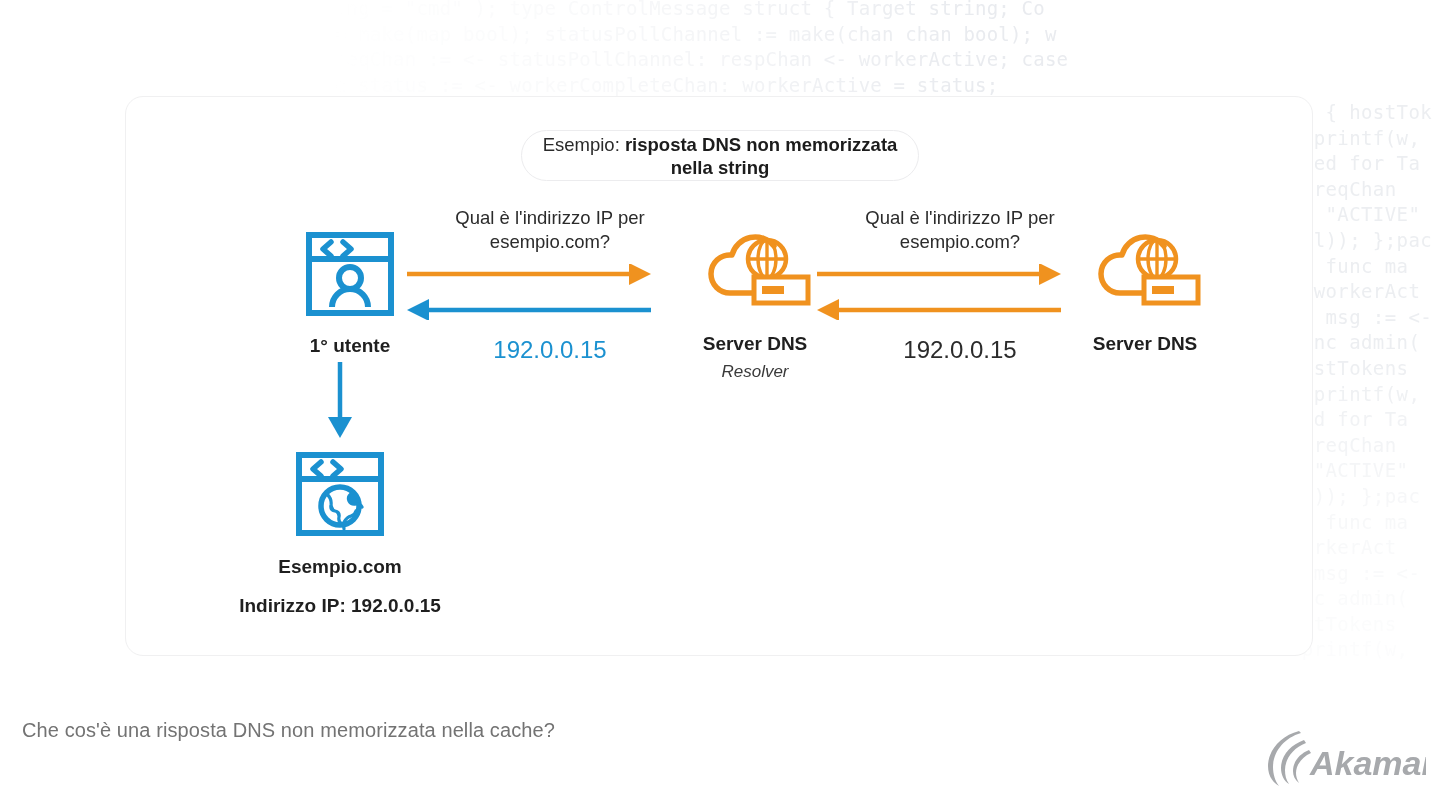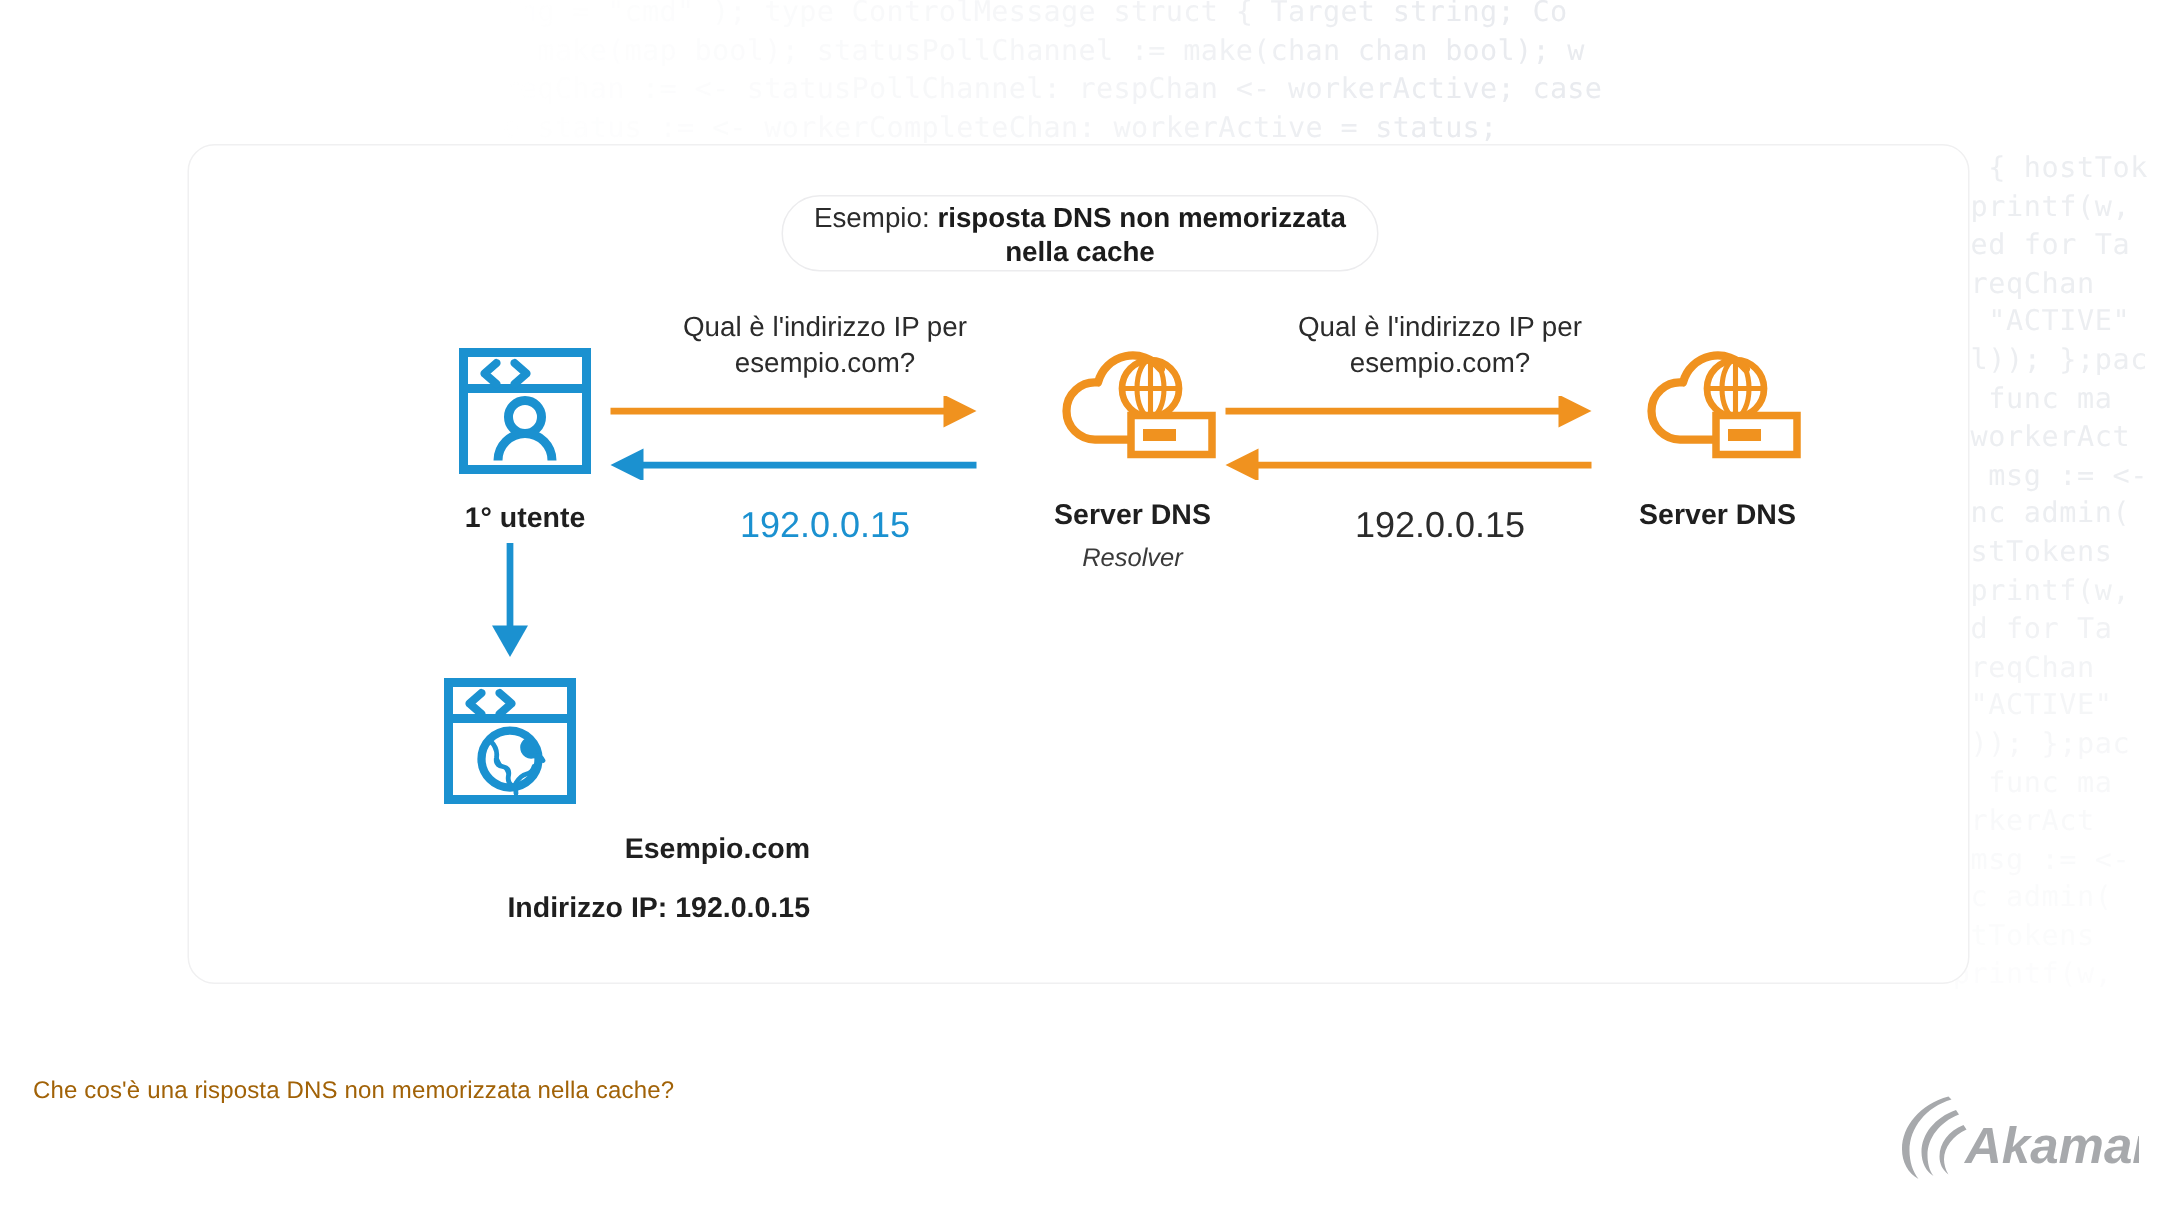--- a/index.html
+++ b/index.html
@@ -110,21 +110,21 @@
     font-style: italic;
   }
 
   .node-user   { left: 200px; top: 228px; width: 300px; }
   .node-site   { left: 140px; top: 448px; width: 400px; }
   .node-res    { left: 615px; top: 228px; width: 280px; }
   .node-auth   { left: 1005px; top: 228px; width: 280px; }
 
   .icon-wrap { display: flex; justify-content: center; }
   .node-user  .label-main { margin-top: 14px; }
-  .node-site  .label-main { margin-top: 15px; text-align: right; }
+  .node-site  .label-main { margin-top: 15px; }
   .node-res   .label-main { margin-top: 12px; }
   .node-auth  .label-main { margin-top: 12px; }
 
   
   .flow { position: absolute; }
   .flow .q-text {
     font-size: 18.5px;
     line-height: 24px;
     color: #2b2b2b;
     text-align: center;
@@ -145,22 +145,22 @@
   .flow .caption-gap { height: 14px; }
 
   
   .v-arrow { position: absolute; left: 318px; top: 362px; }
 
   
   .bottom-caption {
     position: absolute;
     left: 22px;
     top: 719px;
-    font-size: 16px;
-    color: #a16207;
+    font-size: 20px;
+    color: #737373;
     letter-spacing: 0.1px;
     white-space: nowrap;
   }
 
   
   .logo {
     position: absolute;
     left: 1266px;
     top: 727px;
     width: 160px;
@@ -200,21 +200,21 @@
     <div>unc admin(</div>
     <div>ostTokens</div>
     <div>Fprintf(w,</div>
   </div>
 </div>
 
 <div class="card"></div>
 
 <div class="title-pill">
   <div>
-    <span class="lead">Esempio: </span><span class="strong">risposta DNS non memorizzata nella cache</span>
+    <span class="lead">Esempio: </span><span class="strong">risposta DNS non memorizzata nella string</span>
   </div>
 </div>
 
 <div class="node node-user">
   <div class="icon-wrap">
     <svg width="92" height="92" viewBox="0 0 92 92" aria-hidden="true">
       <rect x="5" y="7" width="82" height="78" fill="none" stroke="#1b91d0" stroke-width="6"></rect>
       <line x1="5" y1="31" x2="87" y2="31" stroke="#1b91d0" stroke-width="6"></line>
       <path d="M27 14 L19 21 L27 28" fill="none" stroke="#1b91d0" stroke-width="5.5" stroke-linecap="round" stroke-linejoin="round"></path>
       <path d="M39 14 L47 21 L39 28" fill="none" stroke="#1b91d0" stroke-width="5.5" stroke-linecap="round" stroke-linejoin="round"></path>

